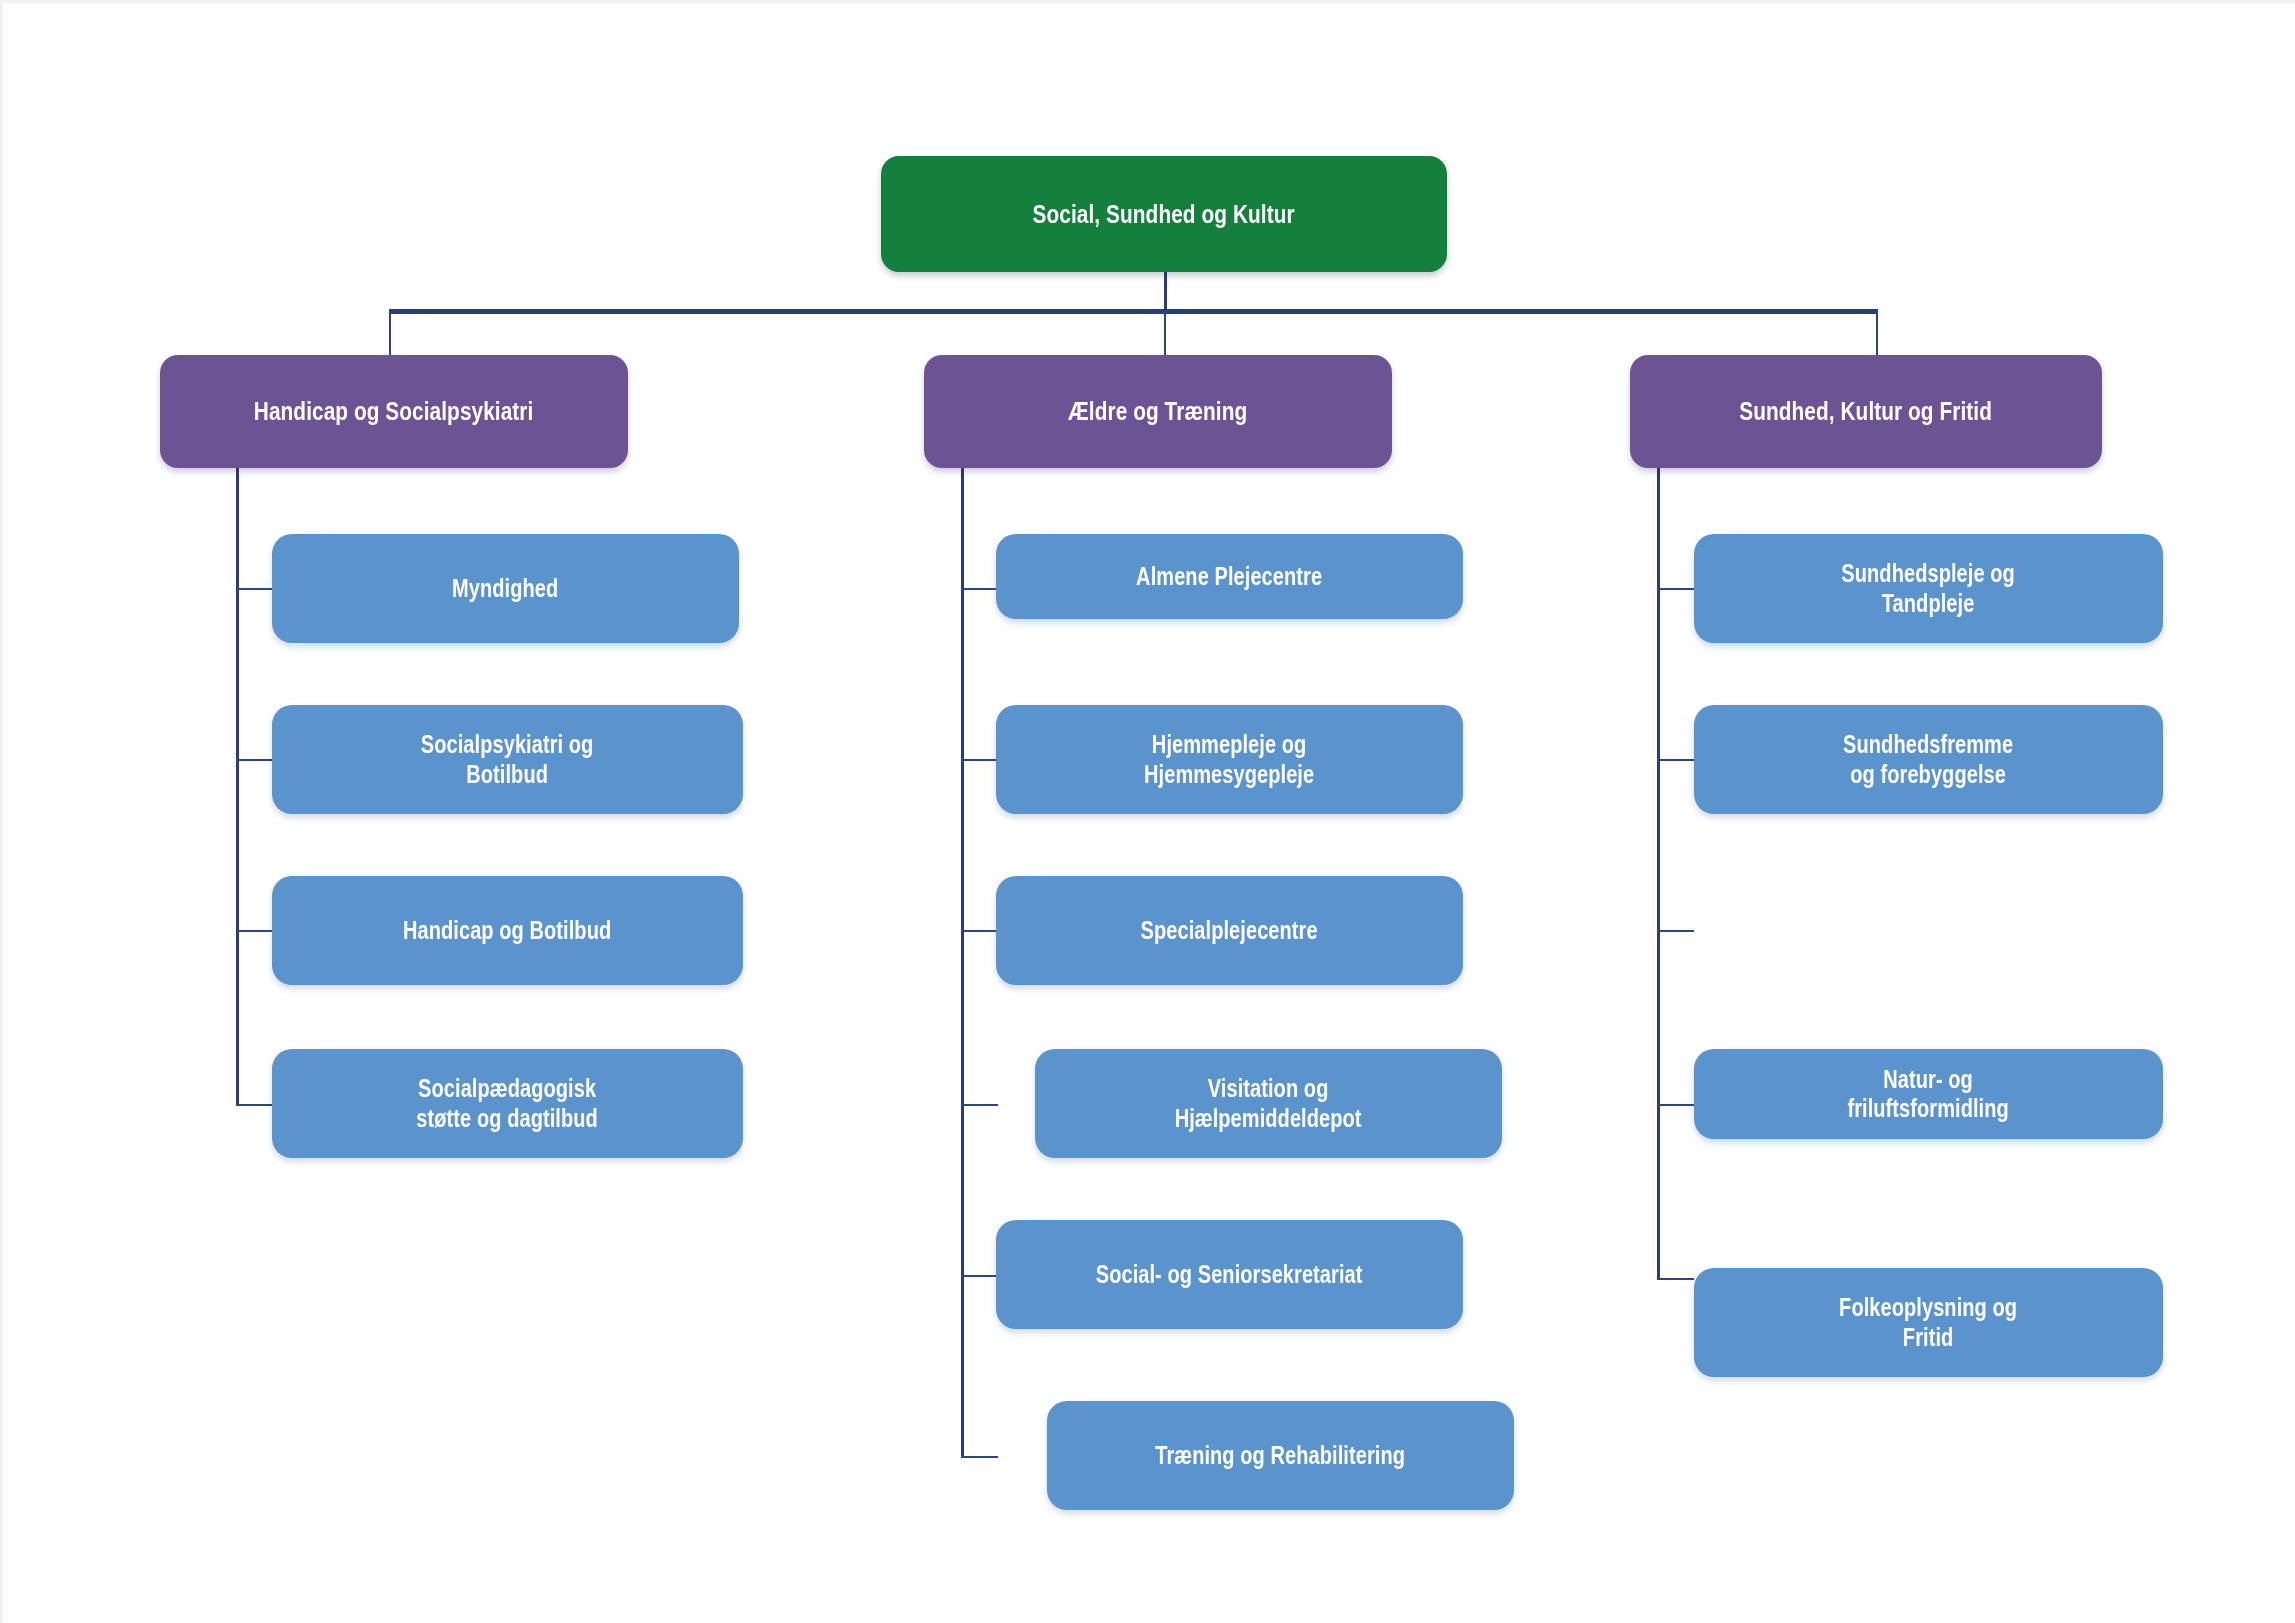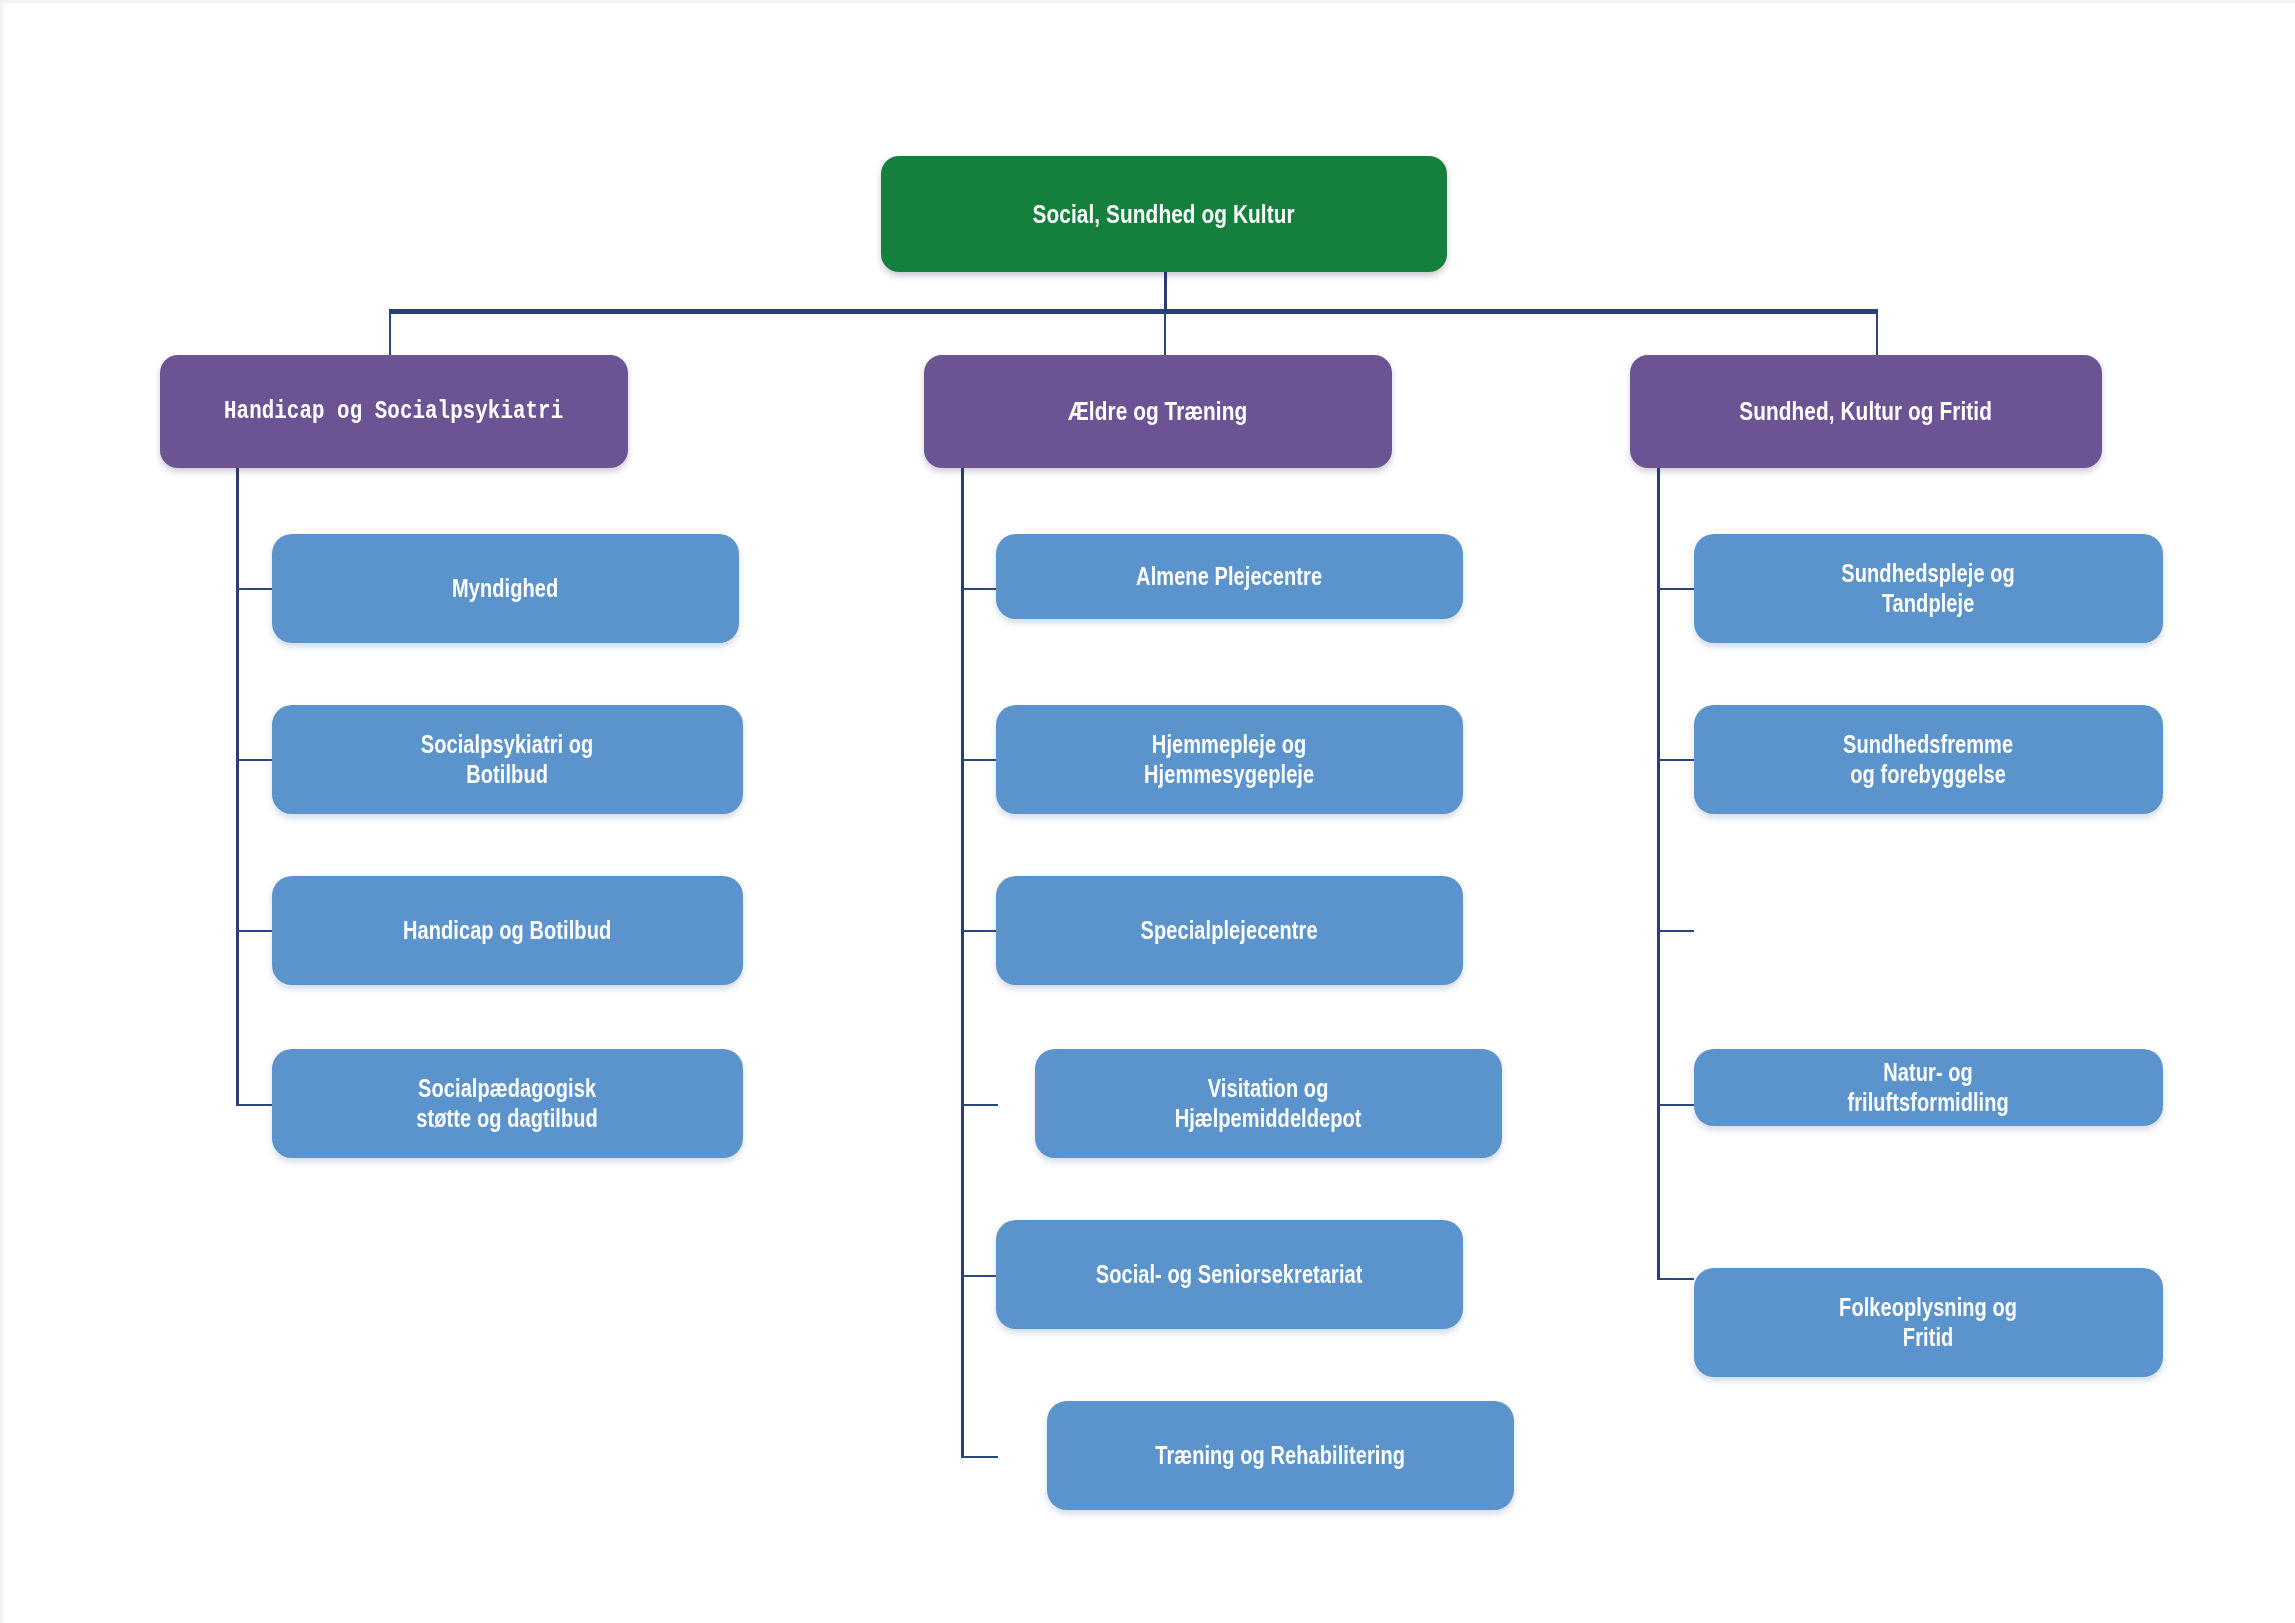--- a/index.html
+++ b/index.html
@@ -103,21 +103,21 @@
   <div class="conn thin h" style="left:1654px; top:585px; width:37px;"></div>
   <div class="conn thin h" style="left:1654px; top:756px; width:37px;"></div>
   <div class="conn thin h" style="left:1654px; top:927px; width:37px;"></div>
   <div class="conn thin h" style="left:1654px; top:1101px; width:37px;"></div>
   <div class="conn thin h" style="left:1654px; top:1275px; width:37px;"></div>
 
   <div class="node root" style="left:878px; top:153px; width:566px; height:116px;">
     <span class="label">Social, Sundhed og Kultur</span>
   </div>
 
-  <div class="node div" style="left:157px; top:352px; width:468px; height:113px;font-family:Liberation Mono, monospace;">
+  <div class="node div" style="left:157px; top:352px; width:468px; height:113px;">
     <span class="label">Handicap og Socialpsykiatri</span>
   </div>
 
   <div class="node div" style="left:921px; top:352px; width:468px; height:113px;">
     <span class="label">Ældre og Træning</span>
   </div>
 
   <div class="node div" style="left:1627px; top:352px; width:472px; height:113px;">
     <span class="label">Sundhed, Kultur og Fritid</span>
   </div>
@@ -159,21 +159,21 @@
   </div>
 
   <div class="node leaf" style="left:1691px; top:531px; width:469px; height:109px;">
     <span class="label">Sundhedspleje og
 Tandpleje</span>
   </div>
   <div class="node leaf" style="left:1691px; top:702px; width:469px; height:109px;">
     <span class="label">Sundhedsfremme
 og forebyggelse</span>
   </div>
-  <div class="node leaf" style="left:1691px; top:1046px; width:469px; height:77px;">
+  <div class="node leaf" style="left:1691px; top:1046px; width:469px; height:90px;">
     <span class="label">Natur- og
 friluftsformidling</span>
   </div>
   <div class="node leaf" style="left:1691px; top:1220px; width:469px; height:109px;margin-top:45px;">
     <span class="label">Folkeoplysning og
 Fritid</span>
   </div>
 
 </div>
 

